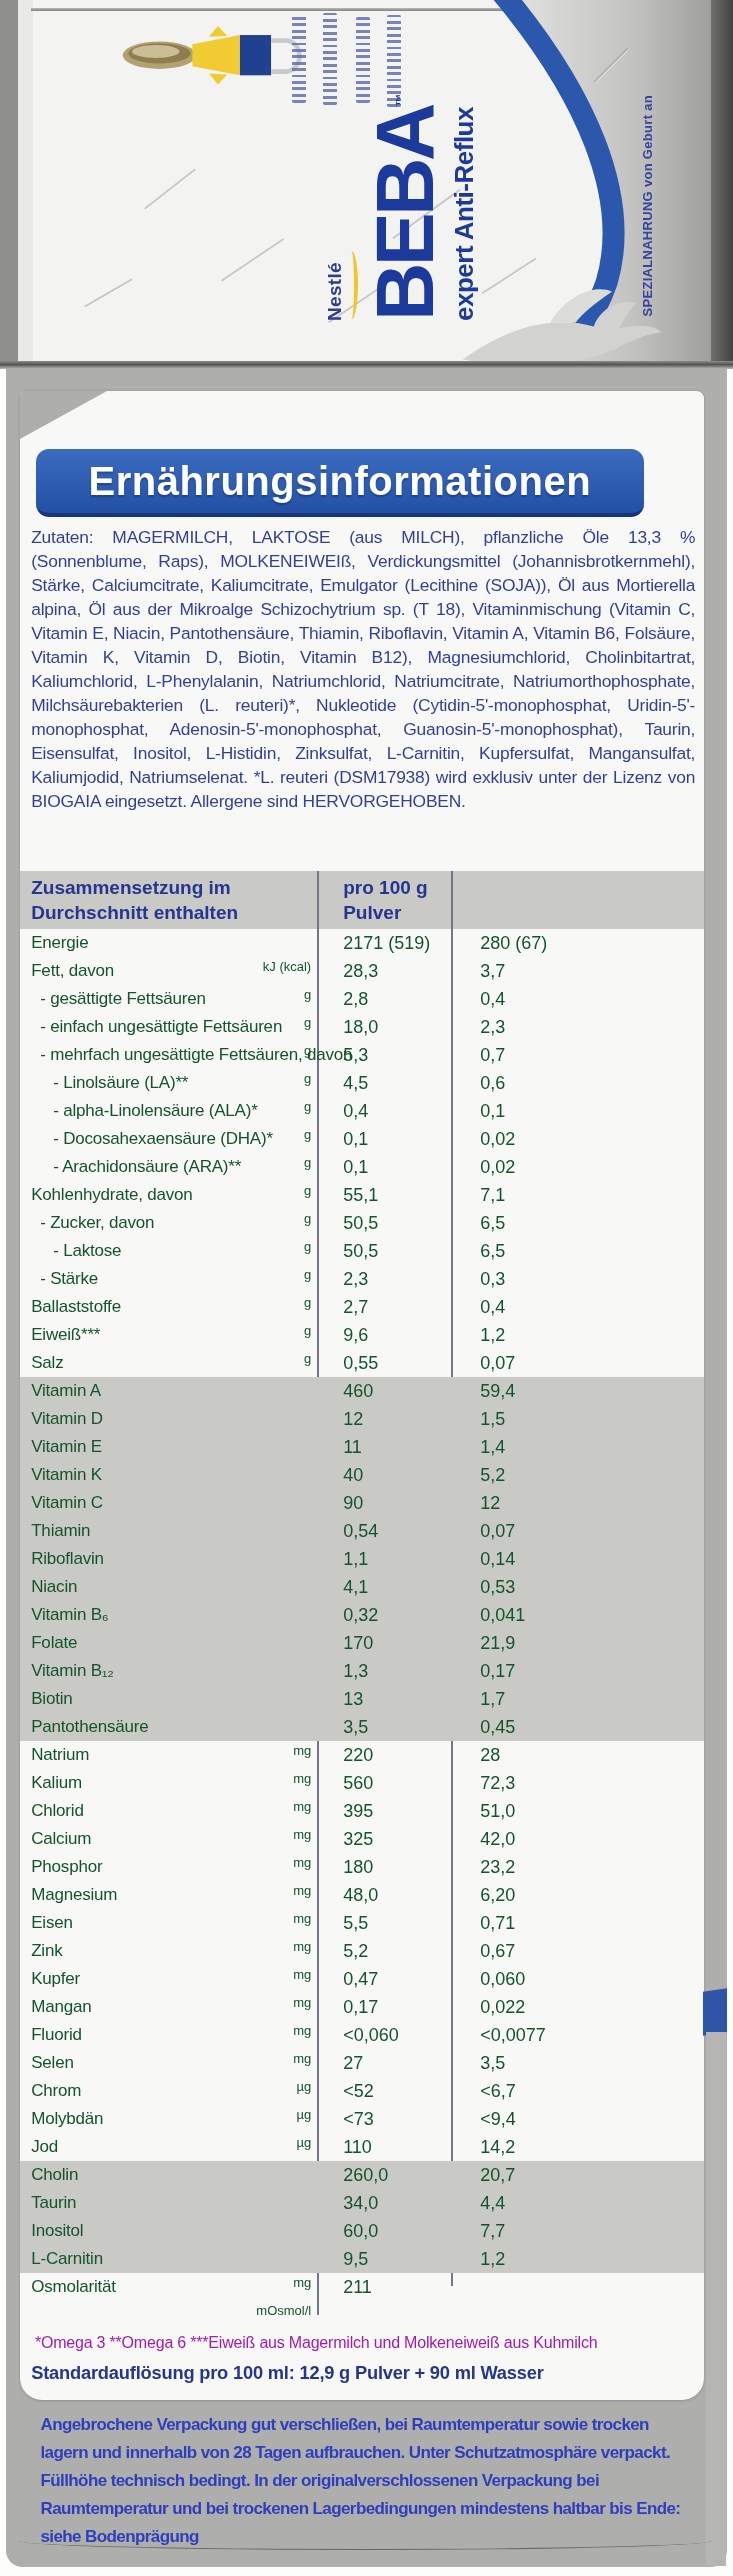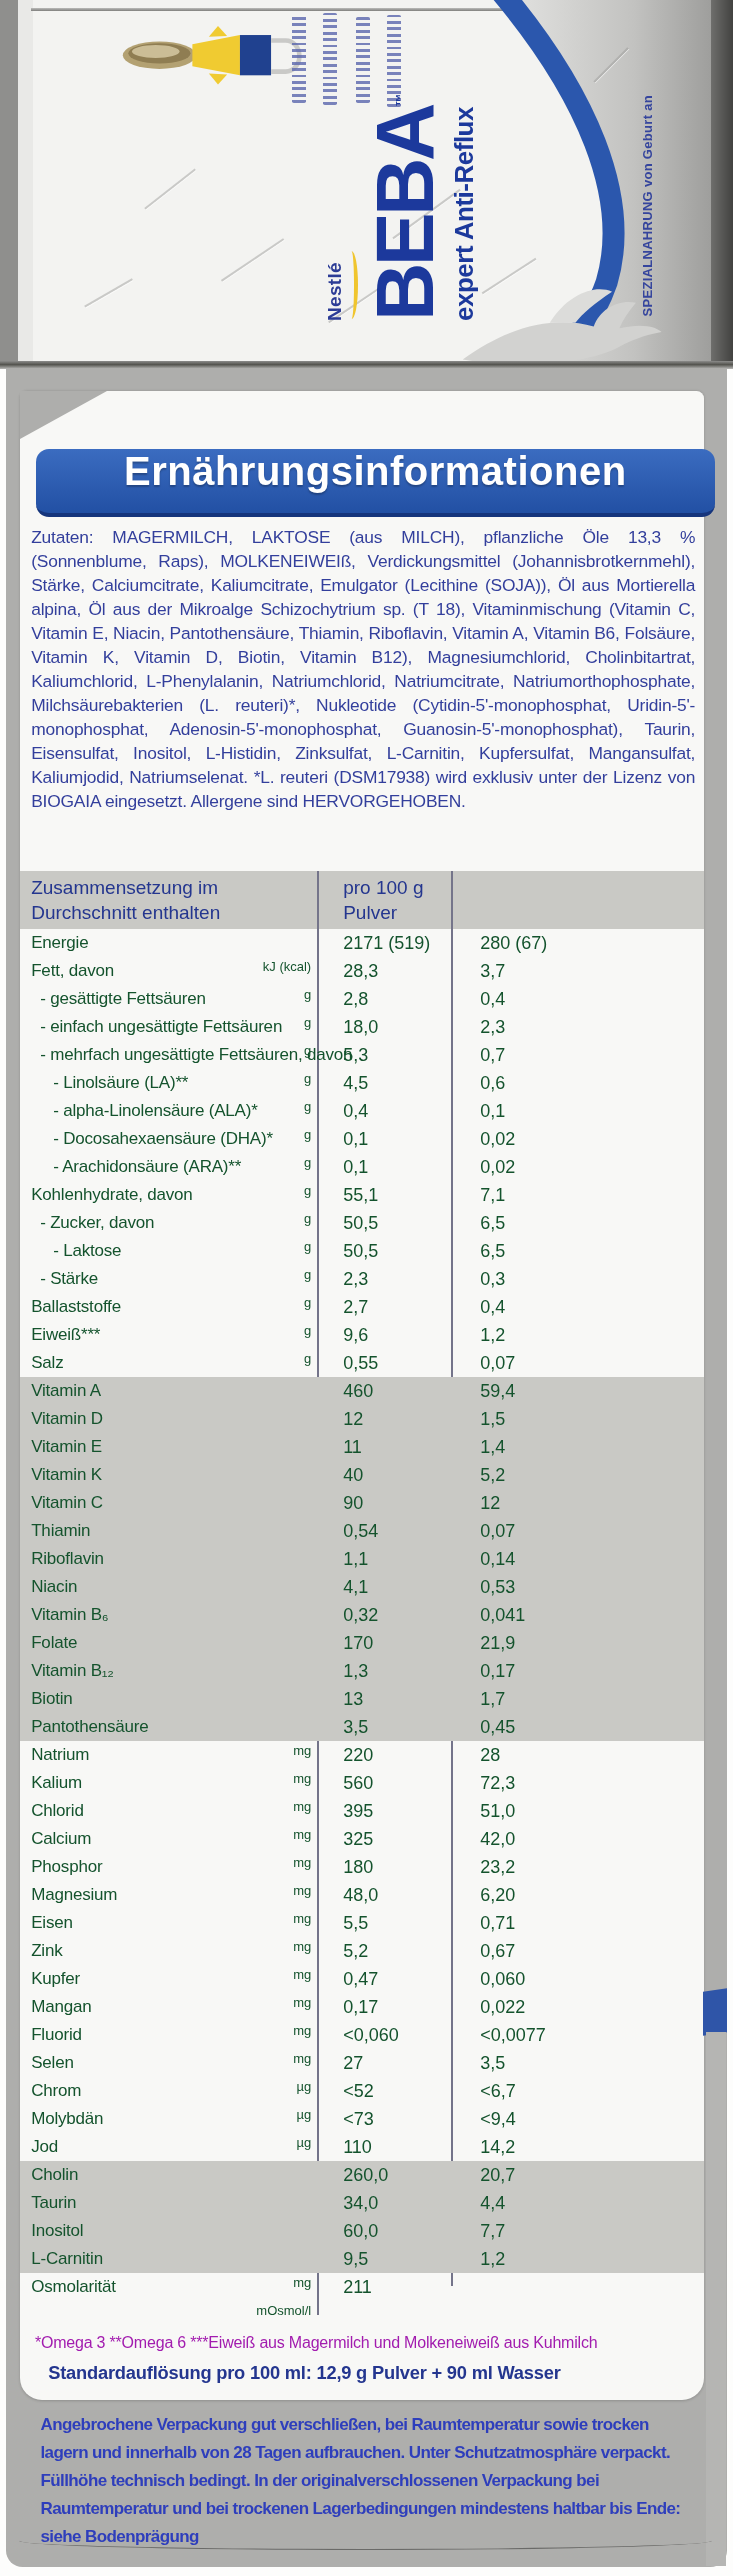--- a/index.html
+++ b/index.html
@@ -31,47 +31,47 @@
   .fold-edge{position:absolute;left:0;top:361px;width:733px;height:8.3px;
              background:linear-gradient(#8c8c8a,#54544f 45%,#b9b9b7);}
 
   
   .side-panel{position:absolute;left:5.5px;top:369px;width:721px;height:2198px;background:#aeaeac;
               border-radius:0 0 16.5px 16.5px;}
   .label-panel{position:absolute;left:14.7px;top:22px;width:684px;height:2009px;background:#f8f8f6;
                border-radius:7.3px 7.3px 22px 22px;box-shadow:0 0.9px 2.8px rgba(0,0,0,.18);}
   .corner-wedge{position:absolute;left:0;top:0;width:0;height:0;
                 border-top:48px solid #aeaeac;border-right:87px solid transparent;}
-  .banner{position:absolute;left:15.6px;top:58px;width:679px;height:64px;border-radius:13px;
+  .banner{position:absolute;left:15.6px;top:58px;width:608px;height:64px;border-radius:13px;
           background:linear-gradient(#3b6cc0,#2250a4);border-bottom:4.6px solid #16357c;
-          display:flex;justify-content:center;}
+          display:flex;align-items:center;justify-content:center;}
   .banner-text{color:#ffffff;font-size:40px;font-weight:800;letter-spacing:0.5px;
                text-shadow:0 1.8px 1.8px rgba(0,0,0,.25);}
   .ingredients{position:absolute;left:11px;top:134px;width:664px;
                font-size:17.4px;line-height:24px;letter-spacing:-0.2px;color:#333f9c;
                text-align:justify;}
   .theader{position:absolute;left:0;top:480px;width:684px;height:58px;background:#c9c9c5;
-           color:#24368f;font-weight:400;font-size:19px;line-height:25px;}
+           color:#24368f;font-weight:700;font-size:19px;line-height:25px;}
   .th1{position:absolute;left:11px;top:3.7px;}
   .th2{position:absolute;left:323px;top:3.7px;}
   .th3{position:absolute;left:460px;top:3.7px;}
   .sep{position:absolute;width:1.8px;background:#74748a;}
   .sep1{left:297px;top:480px;height:1444px;}
   .sep2{left:431px;top:480px;height:1415px;}
   .nrows{position:absolute;left:0;top:538px;width:684px;}
   .nrow{position:relative;height:28px;width:100%;color:#14532d;}
   .nrow.shaded{background:#c9c9c5;}
   .nlabel{position:absolute;left:11px;top:0;font-size:17px;line-height:28px;letter-spacing:-0.2px;white-space:nowrap;}
   .ind1 .nlabel{left:20px;}
   .ind2 .nlabel{left:33px;}
   .nunit{position:absolute;left:0;top:0;width:291px;text-align:right;font-size:13px;line-height:28px;margin-top:24px;}
   .nval1{position:absolute;left:323px;top:0;font-size:18px;line-height:28px;}
   .nval2{position:absolute;left:460px;top:0;font-size:18px;line-height:28px;}
   .footnote{position:absolute;left:14.7px;top:1943px;width:656px;font-size:16px;color:#a21caf;letter-spacing:-0.2px;}
-  .prep{position:absolute;left:28px;top:1971px;width:664px;font-size:18.3px;font-weight:700;color:#24368f;letter-spacing:-0.2px;}
+  .prep{position:absolute;left:11px;top:1971px;width:664px;font-size:18.3px;font-weight:700;color:#24368f;letter-spacing:-0.2px;}
   .blue-tab{position:absolute;left:697px;top:1621px;width:24px;height:44px;background:#2f55a8;transform:skewY(-8deg);}
   .right-strip{position:absolute;left:700px;top:1663px;width:20px;height:534px;background:#b5b5b3;}
   .storage{position:absolute;left:35px;top:2042px;width:649px;
            font-size:17px;font-weight:700;line-height:28px;letter-spacing:-0.6px;color:#2e3ebc;}
   .bottom-edge{position:absolute;left:13px;top:2167px;width:693px;height:13px;
                border-bottom:1.8px solid #6a6a68;border-radius:0 0 50% 50%/0 0 9.2px 9.2px;}
 </style>
 </head>
 <body>
 

